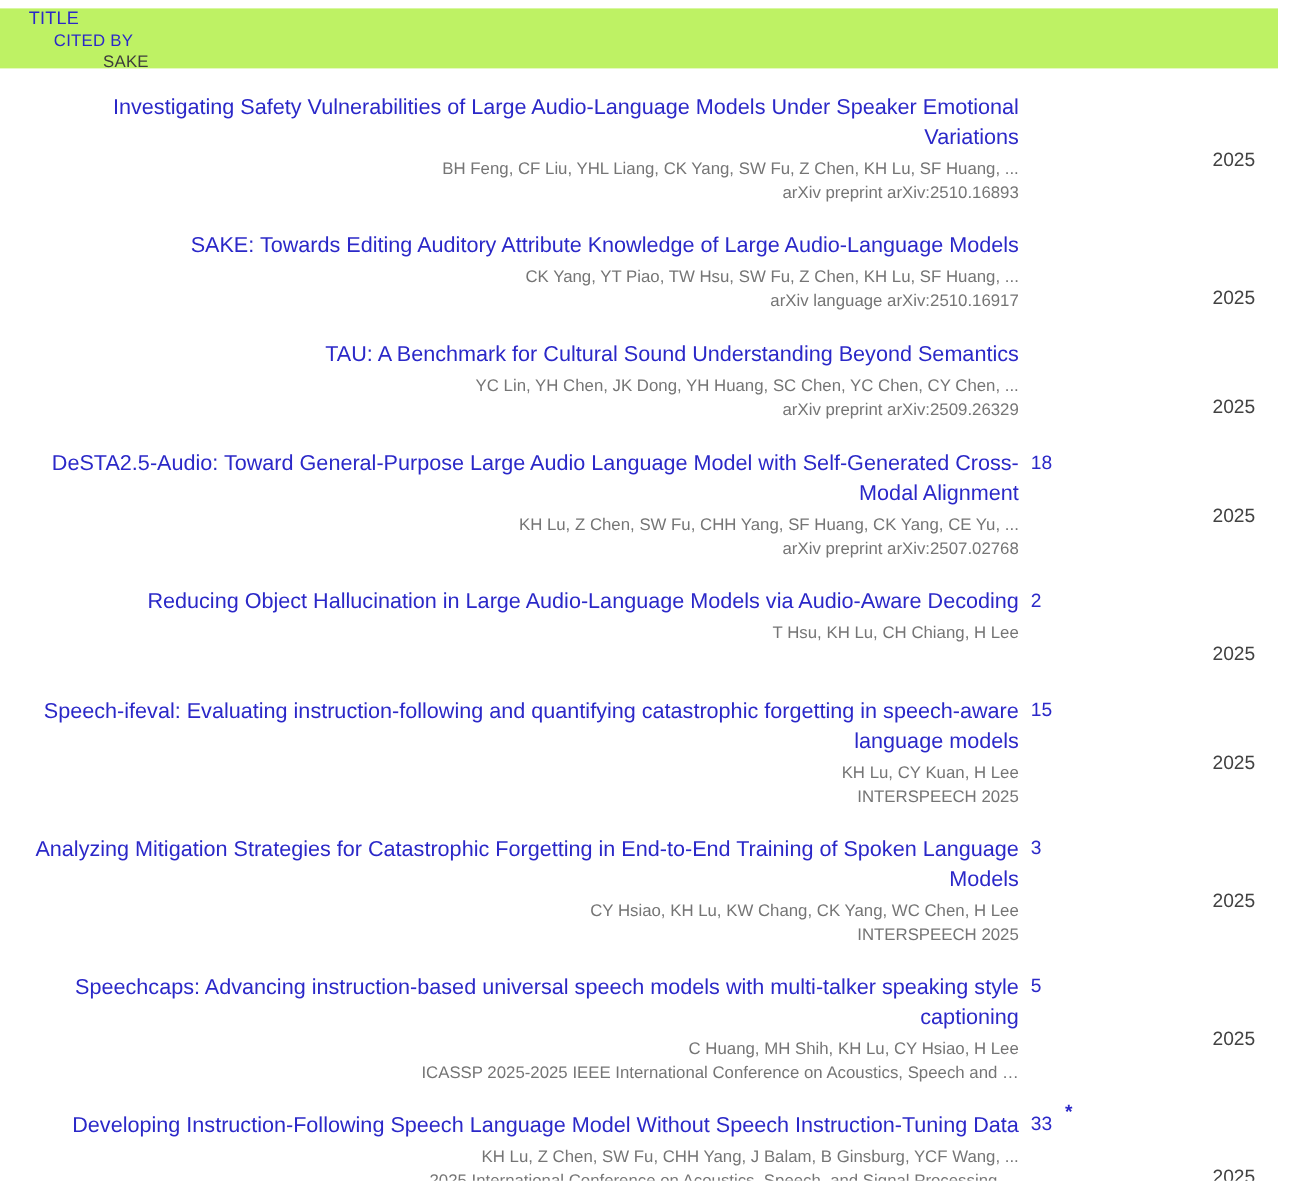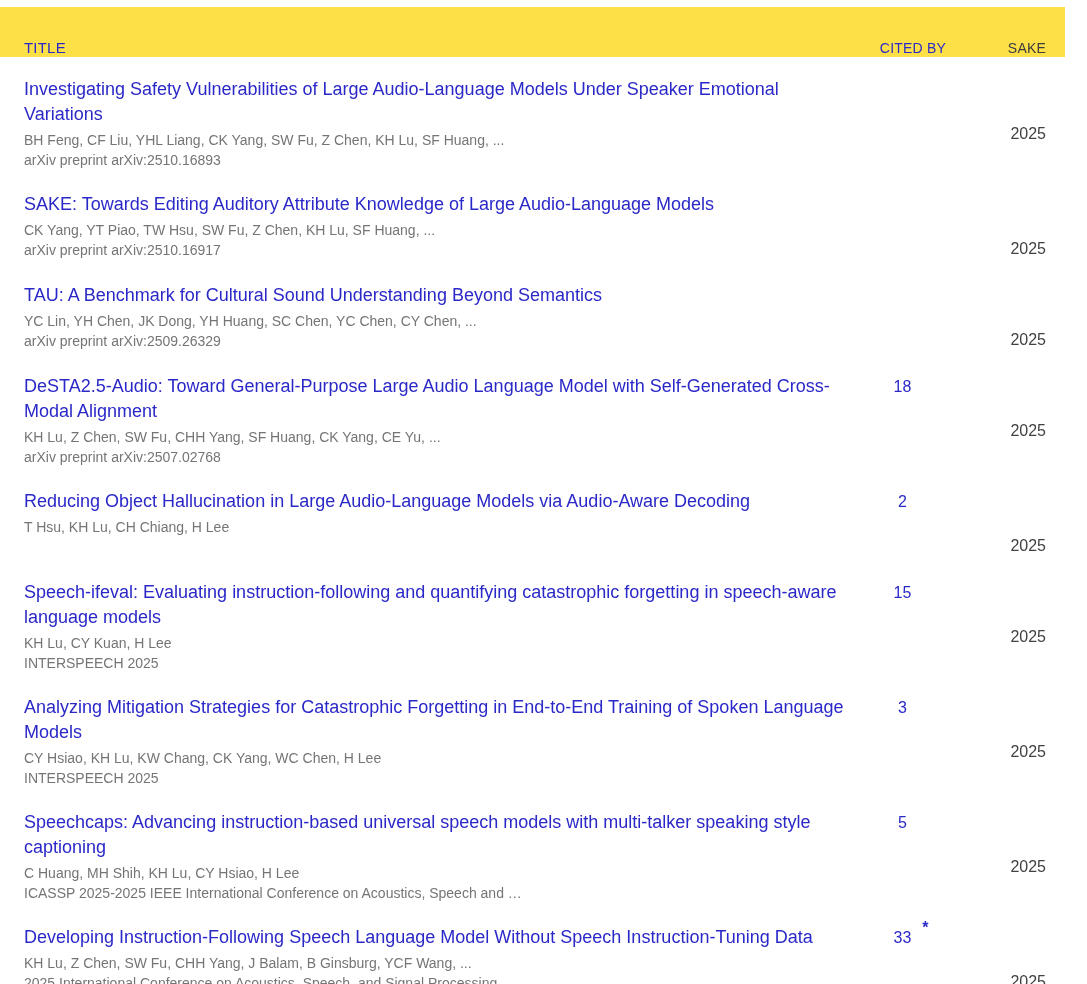--- a/index.html
+++ b/index.html
@@ -15,24 +15,25 @@
     height: 984px;
     background: #ffffff;
     position: relative;
   }
   .pub-table {
     width: 1065px;
   }
   .header-row {
     margin-top: 7px;
     height: 50px;
-    background: #fde047;
+    background: #bef264;
     display: flex;
-    align-items: flex-end;
+    align-items: flex-start;
     padding: 0 19px 0 24px;
+    flex-direction: column;
   }
   .col-title { flex: 1 1 auto; }
   .col-cited { width: 87px; text-align: right; flex: 0 0 auto; }
   .col-year  { width: 100px; text-align: right; flex: 0 0 auto; }
 
   .header-row .hdr {
     font-size: 15px;
     letter-spacing: 0.2px;
     cursor: pointer;
     background: none; border: none;
@@ -45,40 +46,41 @@
   .rows { margin-top: 9px; }
   .article-row {
     display: flex;
     align-items: flex-start;
     padding: 11px 19px 11px 24px;
   }
   .title-block {
     flex: 1 1 auto;
     max-width: 840px;
     padding-right: 10px;
+    text-align: right;
   }
   .article-title {
     display: block;
     color: #2b28c8;
     font-size: 18px;
     line-height: 25px;
     text-decoration: none;
     cursor: pointer;
   }
   .article-authors, .article-venue {
     color: #757575;
     font-size: 14px;
     line-height: 20px;
     margin-top: 0;
   }
   .article-authors { margin-top: 3px; }
   .cited-cell {
     width: 87px;
     flex: 0 0 auto;
-    text-align: center;
+    text-align: left;
     font-size: 16px;
     line-height: 25px;
   }
   .cited-link {
     color: #2b28c8;
     text-decoration: none;
     cursor: pointer;
     position: relative;
     display: inline-block;
   }
@@ -128,21 +130,21 @@
     <div class="cited-cell">
       <a class="cited-link"></a>
     </div>
     <div class="year-cell">2025</div>
   </div>
 
   <div class="article-row">
     <div class="title-block">
       <a class="article-title">SAKE: Towards Editing Auditory Attribute Knowledge of Large Audio-Language Models</a>
       <div class="article-authors">CK Yang, YT Piao, TW Hsu, SW Fu, Z Chen, KH Lu, SF Huang, ...</div>
-      <div class="article-venue">arXiv preprint arXiv:2510.16917</div>
+      <div class="article-venue">arXiv language arXiv:2510.16917</div>
     </div>
     <div class="cited-cell">
       <a class="cited-link"></a>
     </div>
     <div class="year-cell">2025</div>
   </div>
 
   <div class="article-row">
     <div class="title-block">
       <a class="article-title">TAU: A Benchmark for Cultural Sound Understanding Beyond Semantics</a>

